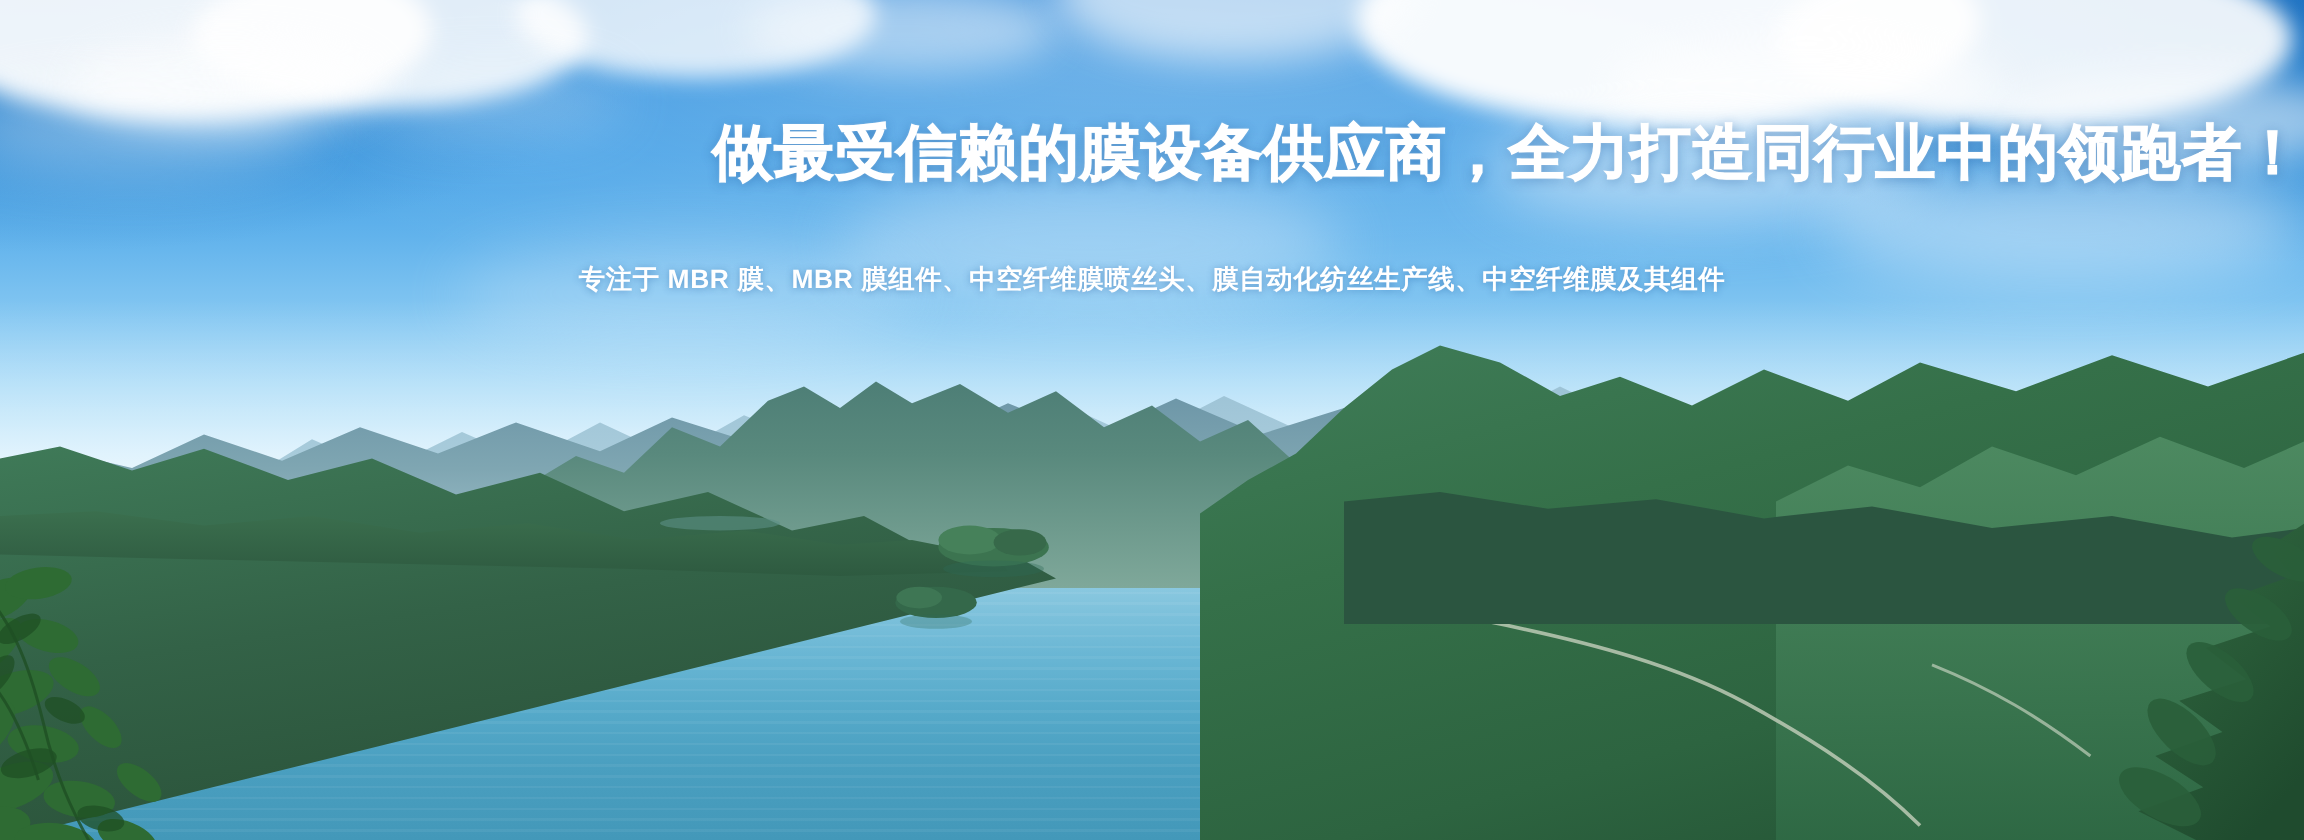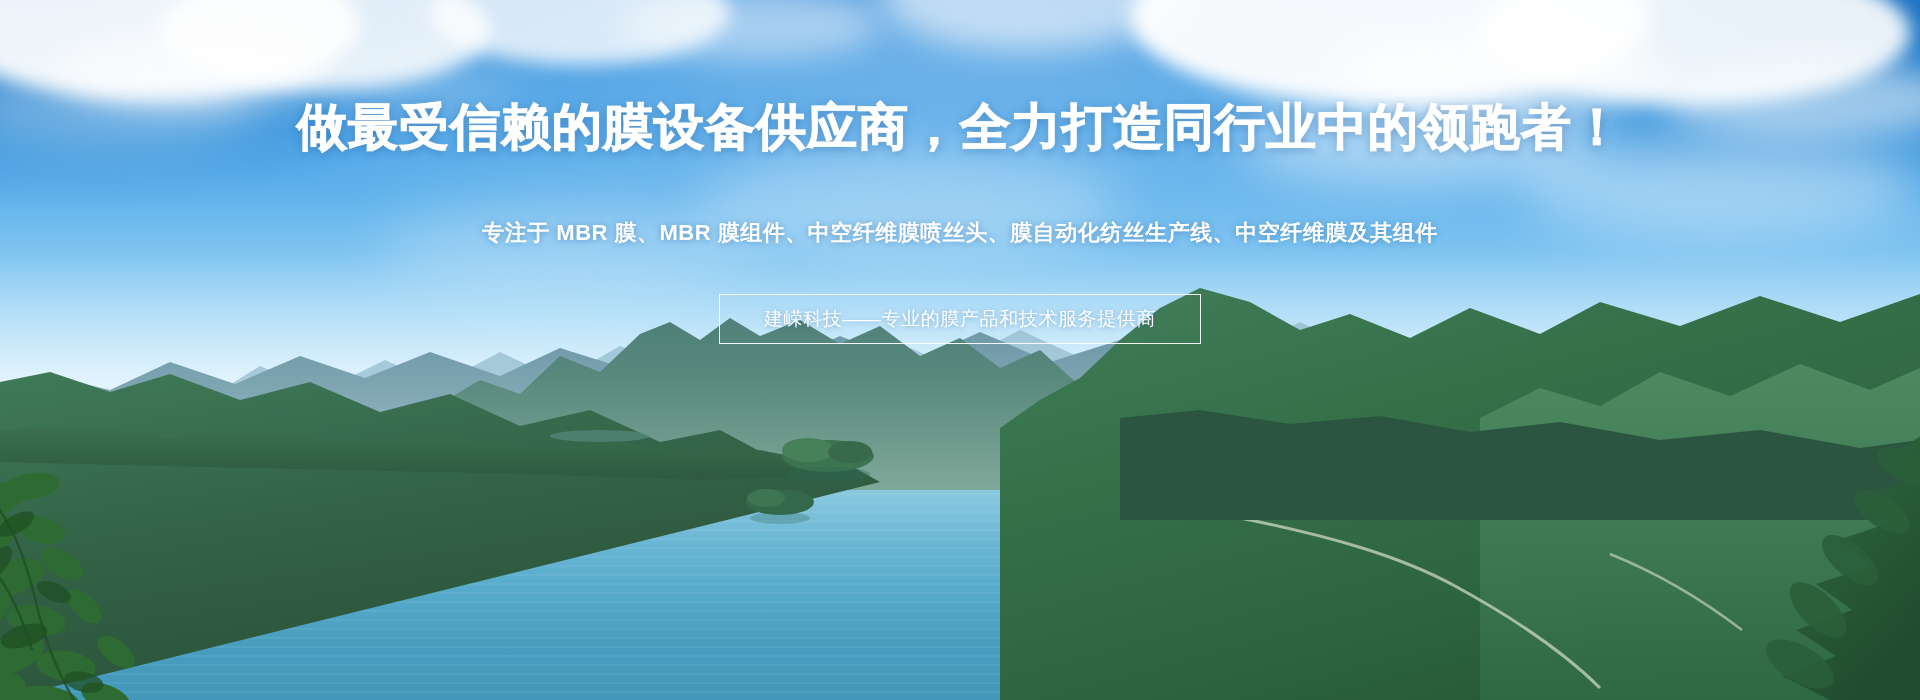--- a/index.html
+++ b/index.html
@@ -110,20 +110,21 @@
   }
   .headline {
     position:absolute; left:0; top:96px; width:1920px;
     font-size:50px;
     line-height:62px;
     font-weight:900;
     color:#ffffff;
     letter-spacing:1px;
     white-space:nowrap;
     text-shadow:0 2px 10px rgba(20,80,150,.45), 0 0 2px rgba(255,255,255,.6);
+    text-align:right;
     -webkit-text-stroke:1px #ffffff;
   }
   .subtitle {
     position:absolute; left:0; top:216px; width:1920px;
     font-size:22px;
     line-height:34px;
     font-weight:700;
     color:#ffffff;
     letter-spacing:.5px;
     white-space:nowrap;
@@ -342,18 +343,15 @@
         <ellipse cx="300" cy="294" rx="38" ry="18" transform="rotate(30 300 294)"></ellipse>
       </g>
     </svg>
   </div>
 
   <div class="content">
     <div class="headline">做最受信赖的膜设备供应商，全力打造同行业中的领跑者！</div>
 
     <div class="subtitle">专注于 MBR 膜、MBR 膜组件、中空纤维膜喷丝头、膜自动化纺丝生产线、中空纤维膜及其组件</div>
 
-    <div class="tagline-wrap">
-      <span class="tagline">建嵘科技——专业的膜产品和技术服务提供商</span>
-    </div>
   </div>
 
 </div>
 
 </body></html>

